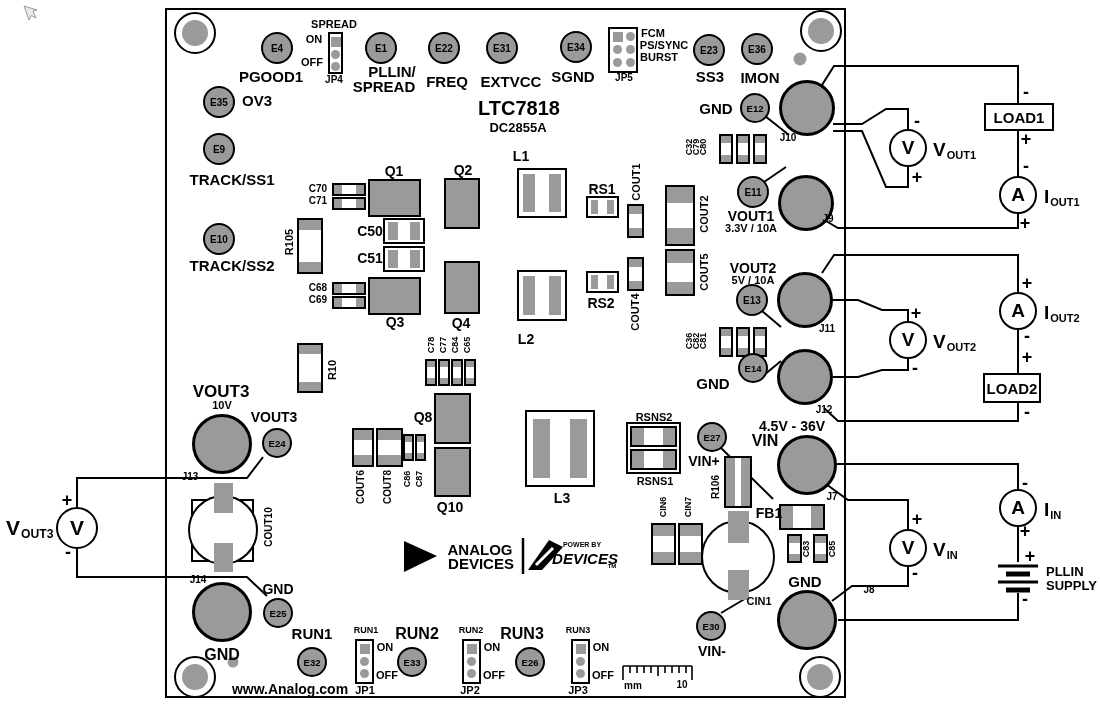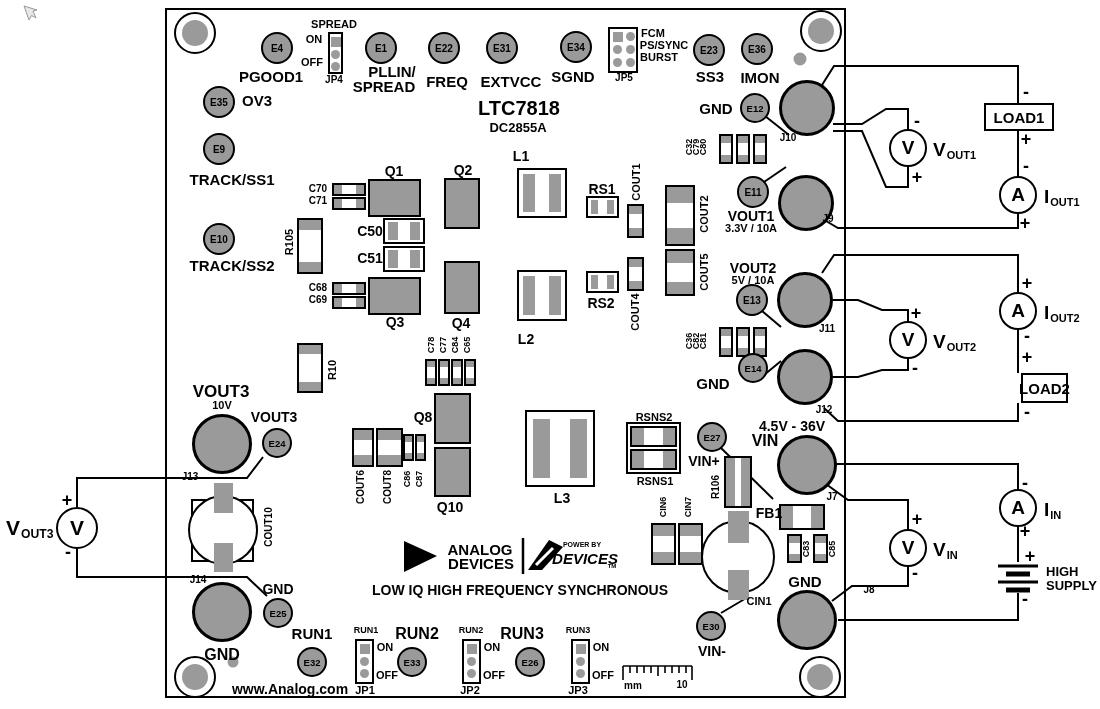--- a/index.html
+++ b/index.html
@@ -345,28 +345,27 @@
   <div class="lbl f9" style="left:578px;top:630px">RUN3</div>
   <div class="lbl f11" style="left:601px;top:647px">ON</div>
   <div class="lbl f11" style="left:603px;top:675px">OFF</div>
   <div class="lbl f11" style="left:578px;top:690px">JP3</div>
 
   <div class="lbl f15" style="left:480px;top:549px">ANALOG</div>
   <div class="lbl f15" style="left:481px;top:563px">DEVICES</div>
   <div class="lbl f7" style="left:582px;top:544px">POWER BY</div>
   <div class="lbl f15" style="left:585px;top:558px;font-style:italic">DEVICES</div>
   <div class="lbl" style="left:612px;top:566px;font-size:6px">TM</div>
-  <div class="lbl f14" style="left:520px;top:590px">LOW IQ HIGH FREQUENCY SYNCHRONOUS</div>
   <div class="lbl f12" style="left:290px;top:689px">www.Analog.com</div>
 
   <div class="lbl f10" style="left:633px;top:686px">mm</div>
   <div class="lbl f10" style="left:682px;top:685px">10</div>
 
   <div class="load" style="left:984px;top:103px;width:70px;height:28px">LOAD1</div>
-  <div class="load" style="left:1021px;top:373px;width:47px;height:30px">LOAD2</div>
+  <div class="load" style="left:983px;top:373px;width:58px;height:30px">LOAD2</div>
 
   <div class="meter" style="left:908px;top:148px">V</div>
   <div class="meter" style="left:1018px;top:195px">A</div>
   <div class="meter" style="left:908px;top:340px">V</div>
   <div class="meter" style="left:1018px;top:311px">A</div>
   <div class="meter" style="left:908px;top:548px">V</div>
   <div class="meter" style="left:1018px;top:508px">A</div>
   <div class="meter" style="left:77px;top:528px;width:42px;height:42px;font-size:21px">V</div>
 
   <div class="lbl-l mlabel" style="left:933px;top:149px">
@@ -384,21 +383,21 @@
   <div class="lbl-l mlabel" style="left:933px;top:549px">
     <span>V</span><span class="sub">IN</span>
   </div>
   <div class="lbl-l mlabel" style="left:1044px;top:509px">
     <span>I</span><span class="sub">IN</span>
   </div>
   <div class="lbl-l mlabel" style="left:6px;top:527px;font-size:21px">
     <span>V</span><span class="sub">OUT3</span>
   </div>
 
-  <div class="lbl-l f13" style="left:1046px;top:571px">HIGH</div>
+  <div class="lbl-l f13" style="left:1046px;top:571px">PLLIN</div>
   <div class="lbl-l f13" style="left:1046px;top:585px">SUPPLY</div>
 
   <div class="sign" style="left:1026px;top:92px">-</div>
   <div class="sign" style="left:1026px;top:139px">+</div>
   <div class="sign" style="left:1026px;top:166px">-</div>
   <div class="sign" style="left:1025px;top:223px">+</div>
   <div class="sign" style="left:917px;top:121px">-</div>
   <div class="sign" style="left:917px;top:177px">+</div>
   <div class="sign" style="left:1027px;top:283px">+</div>
   <div class="sign" style="left:1027px;top:336px">-</div>

